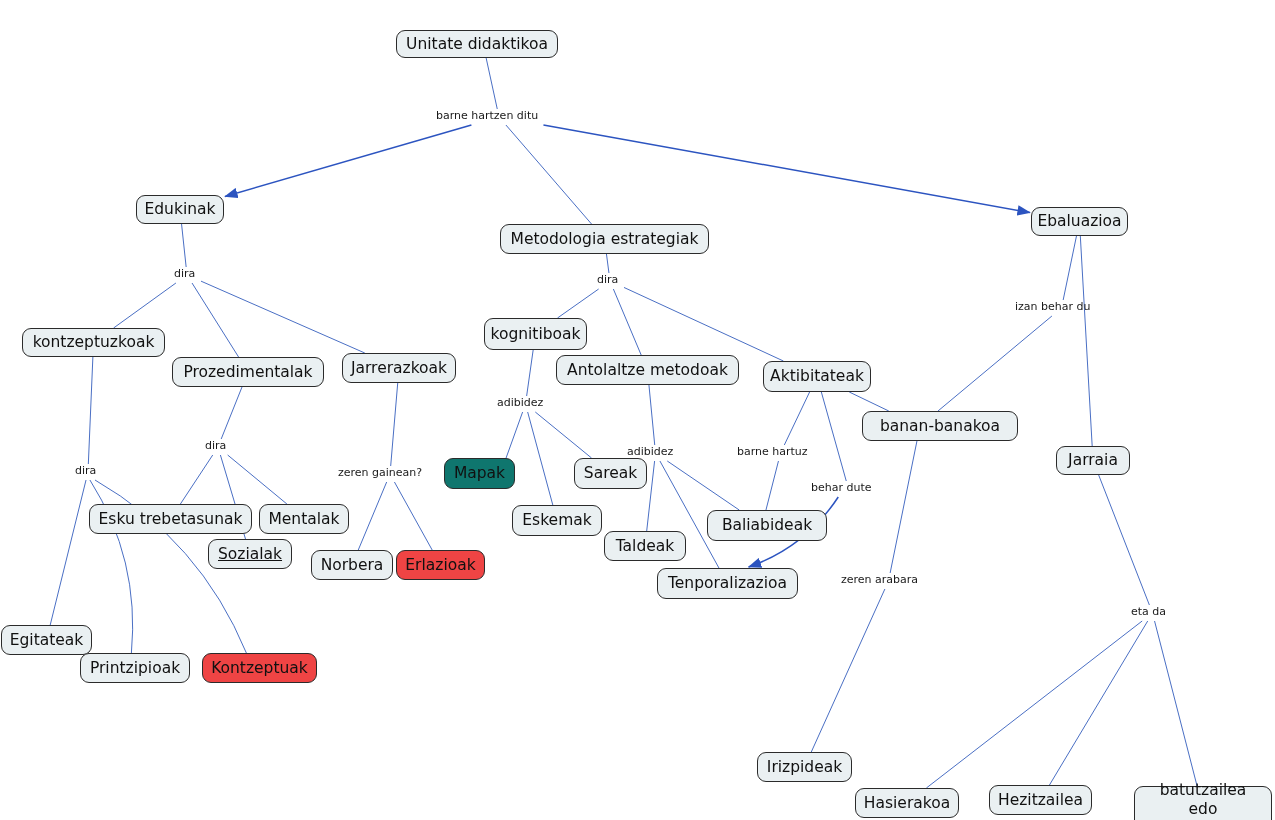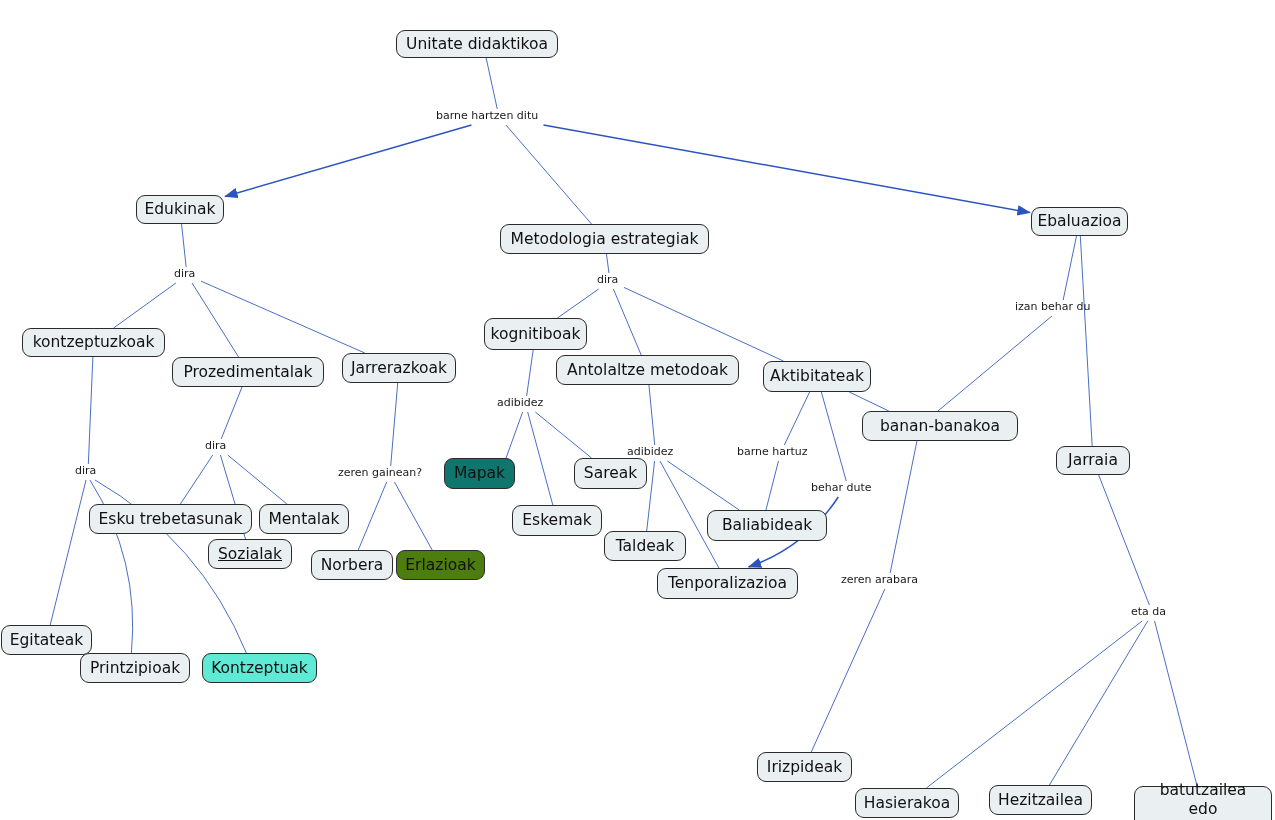--- a/index.html
+++ b/index.html
@@ -138,29 +138,29 @@
       <div class="node" style="left: 342px; top: 353px; width: 114px; height: 30px; background: rgb(234, 240, 242); border-color: rgb(43, 43, 43);">Jarrerazkoak</div>
       <div class="node" style="left: 484px; top: 318px; width: 103px; height: 32px; background: rgb(234, 240, 242); border-color: rgb(43, 43, 43);">kognitiboak</div>
       <div class="node" style="left: 556px; top: 355px; width: 183px; height: 30px; background: rgb(234, 240, 242); border-color: rgb(43, 43, 43);">Antolaltze metodoak</div>
       <div class="node" style="left: 763px; top: 361px; width: 108px; height: 31px; background: rgb(234, 240, 242); border-color: rgb(43, 43, 43);">Aktibitateak</div>
       <div class="node" style="left: 862px; top: 411px; width: 156px; height: 30px; background: rgb(234, 240, 242); border-color: rgb(43, 43, 43);">banan-banakoa</div>
       <div class="node" style="left: 1056px; top: 446px; width: 74px; height: 29px; background: rgb(234, 240, 242); border-color: rgb(43, 43, 43);">Jarraia</div>
       <div class="node" style="left: 89px; top: 504px; width: 163px; height: 30px; background: rgb(234, 240, 242); border-color: rgb(43, 43, 43);">Esku trebetasunak</div>
       <div class="node" style="left: 259px; top: 504px; width: 90px; height: 30px; background: rgb(234, 240, 242); border-color: rgb(43, 43, 43);">Mentalak</div>
       <div class="node" style="left: 208px; top: 539px; width: 84px; height: 30px; background: rgb(234, 240, 242); border-color: rgb(43, 43, 43); text-decoration: underline;">Sozialak</div>
       <div class="node" style="left: 311px; top: 550px; width: 82px; height: 30px; background: rgb(234, 240, 242); border-color: rgb(43, 43, 43);">Norbera</div>
-      <div class="node" style="left: 396px; top: 550px; width: 89px; height: 30px; background: #4d7c0f; border-color: rgb(43, 43, 43);">Erlazioak</div>
+      <div class="node" style="left: 396px; top: 550px; width: 89px; height: 30px; background: #ef4444; border-color: rgb(43, 43, 43);">Erlazioak</div>
       <div class="node" style="left: 444px; top: 458px; width: 71px; height: 31px; background: #0f766e; border-color: rgb(43, 43, 43);">Mapak</div>
       <div class="node" style="left: 574px; top: 458px; width: 73px; height: 31px; background: rgb(234, 240, 242); border-color: rgb(43, 43, 43);">Sareak</div>
       <div class="node" style="left: 512px; top: 505px; width: 90px; height: 31px; background: rgb(234, 240, 242); border-color: rgb(43, 43, 43);">Eskemak</div>
       <div class="node" style="left: 604px; top: 531px; width: 82px; height: 30px; background: rgb(234, 240, 242); border-color: rgb(43, 43, 43);">Taldeak</div>
       <div class="node" style="left: 707px; top: 510px; width: 120px; height: 31px; background: rgb(234, 240, 242); border-color: rgb(43, 43, 43);">Baliabideak</div>
       <div class="node" style="left: 657px; top: 568px; width: 141px; height: 31px; background: rgb(234, 240, 242); border-color: rgb(43, 43, 43);">Tenporalizazioa</div>
       <div class="node" style="left: 1px; top: 625px; width: 91px; height: 30px; background: rgb(234, 240, 242); border-color: rgb(43, 43, 43);">Egitateak</div>
       <div class="node" style="left: 80px; top: 653px; width: 110px; height: 30px; background: rgb(234, 240, 242); border-color: rgb(43, 43, 43);">Printzipioak</div>
-      <div class="node" style="left: 202px; top: 653px; width: 115px; height: 30px; background: #5eead4; border-color: rgb(43, 43, 43);">Kontzeptuak</div>
+      <div class="node" style="left: 202px; top: 653px; width: 115px; height: 30px; background: #ef4444; border-color: rgb(43, 43, 43);">Kontzeptuak</div>
       <div class="node" style="left: 757px; top: 752px; width: 95px; height: 30px; background: rgb(234, 240, 242); border-color: rgb(43, 43, 43);">Irizpideak</div>
       <div class="node" style="left: 855px; top: 788px; width: 104px; height: 30px; background: rgb(234, 240, 242); border-color: rgb(43, 43, 43);">Hasierakoa</div>
       <div class="node" style="left: 989px; top: 785px; width: 103px; height: 30px; background: rgb(234, 240, 242); border-color: rgb(43, 43, 43);">Hezitzailea</div>
       <div class="node two-line" style="left: 1134px; top: 786px; width: 138px; height: 46px; background: rgb(234, 240, 242); border-color: rgb(43, 43, 43);">batutzailea edo
 amaierakoa</div>
     </div>
 </div>
 
 </body></html>

